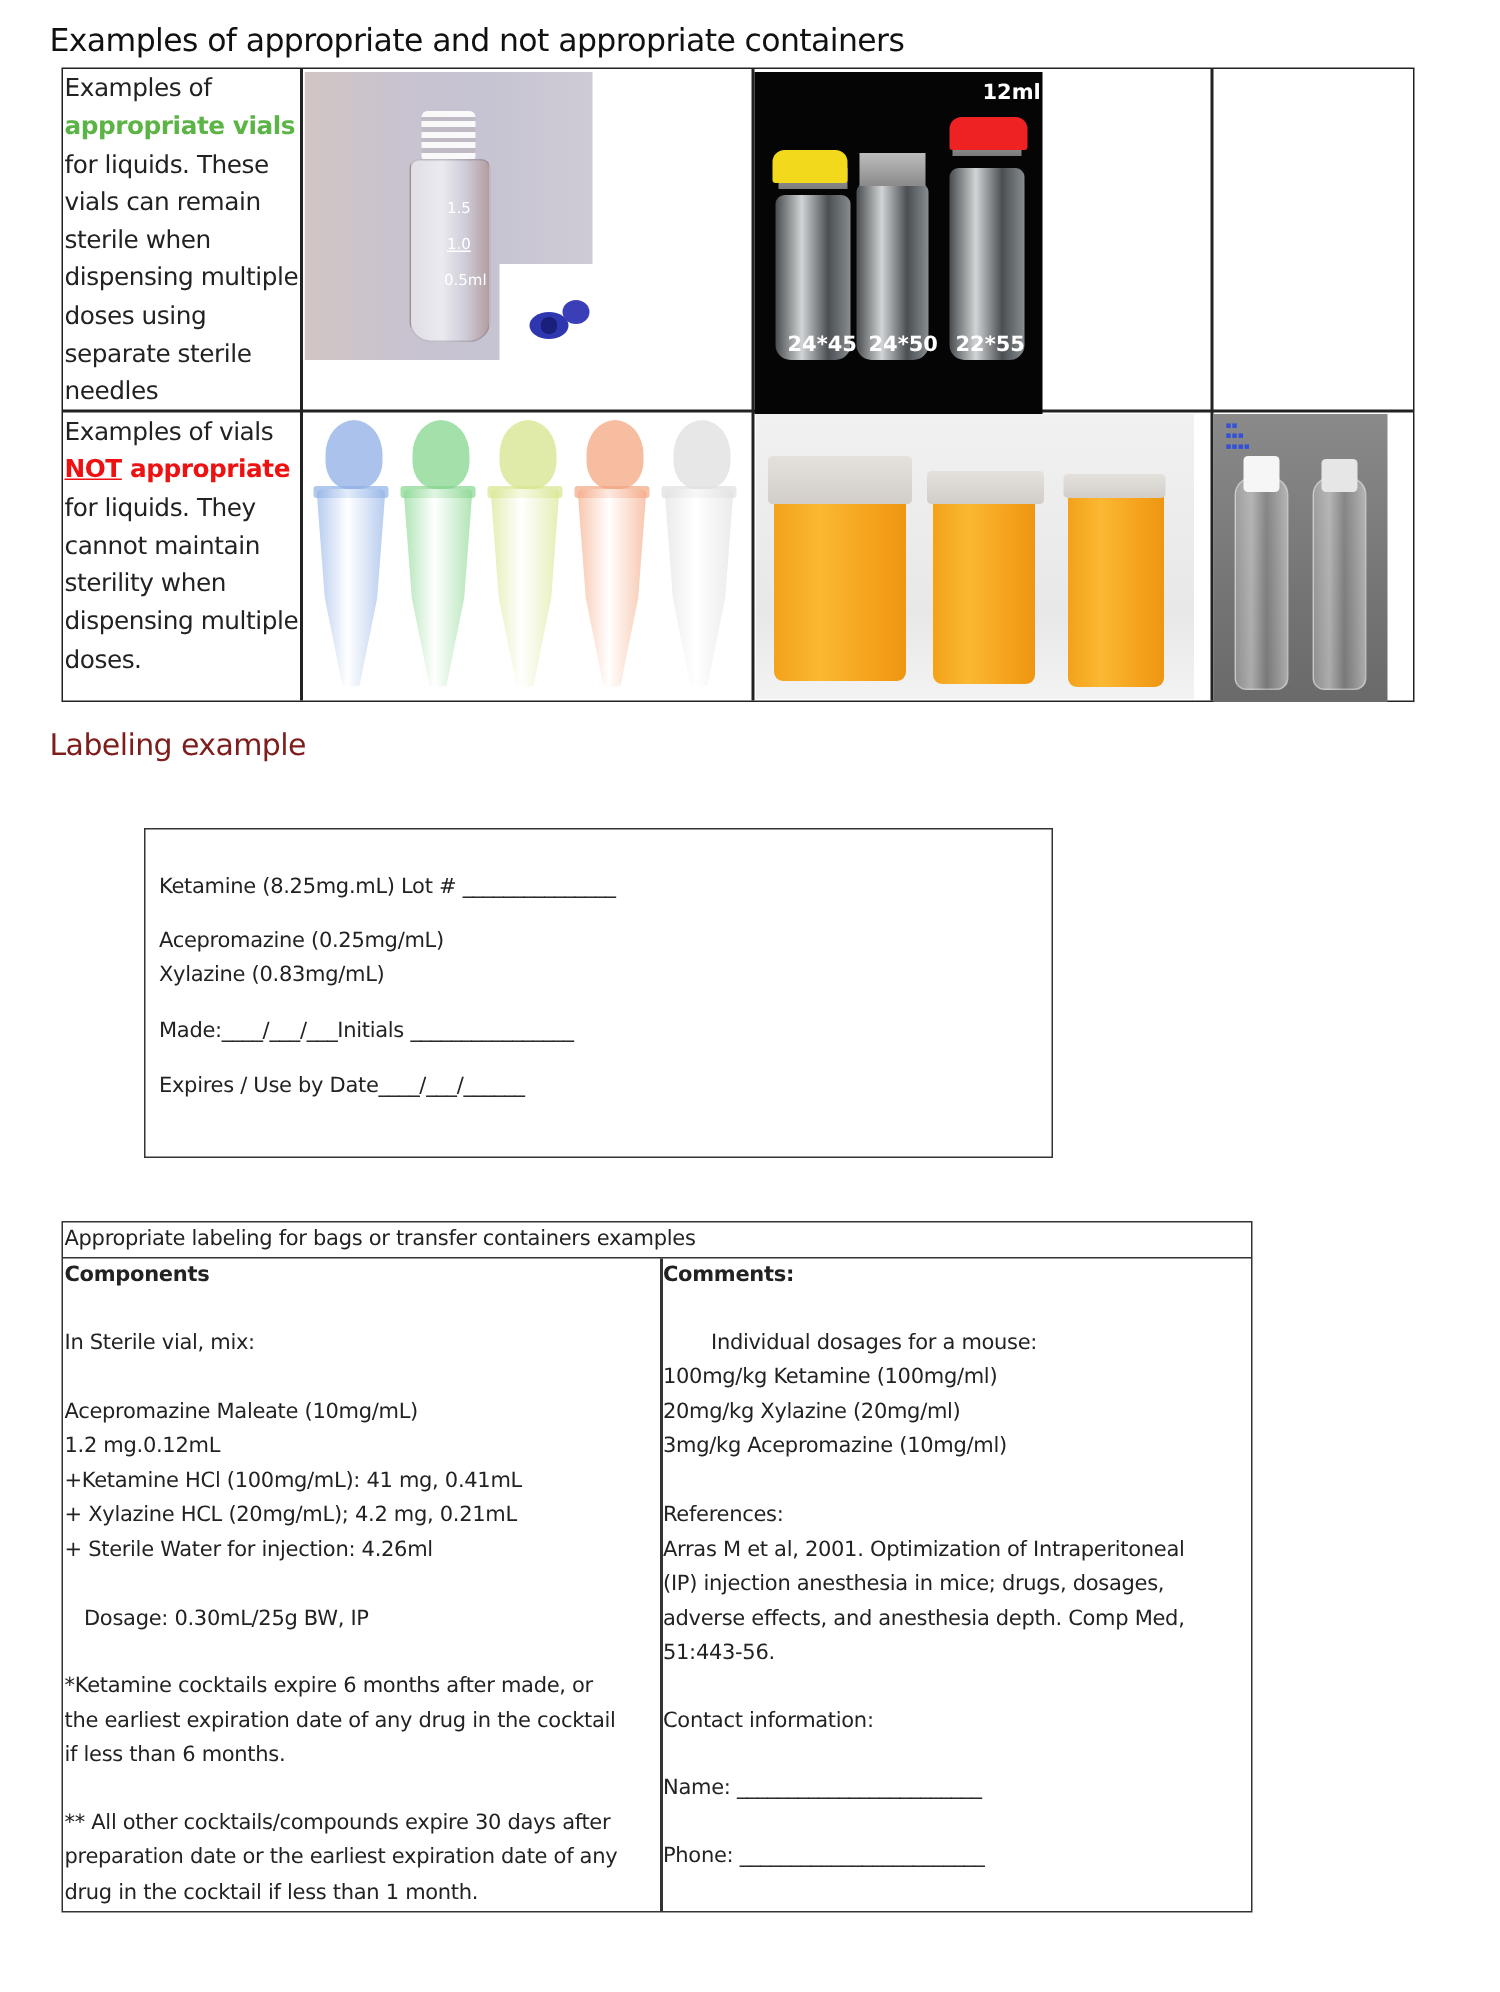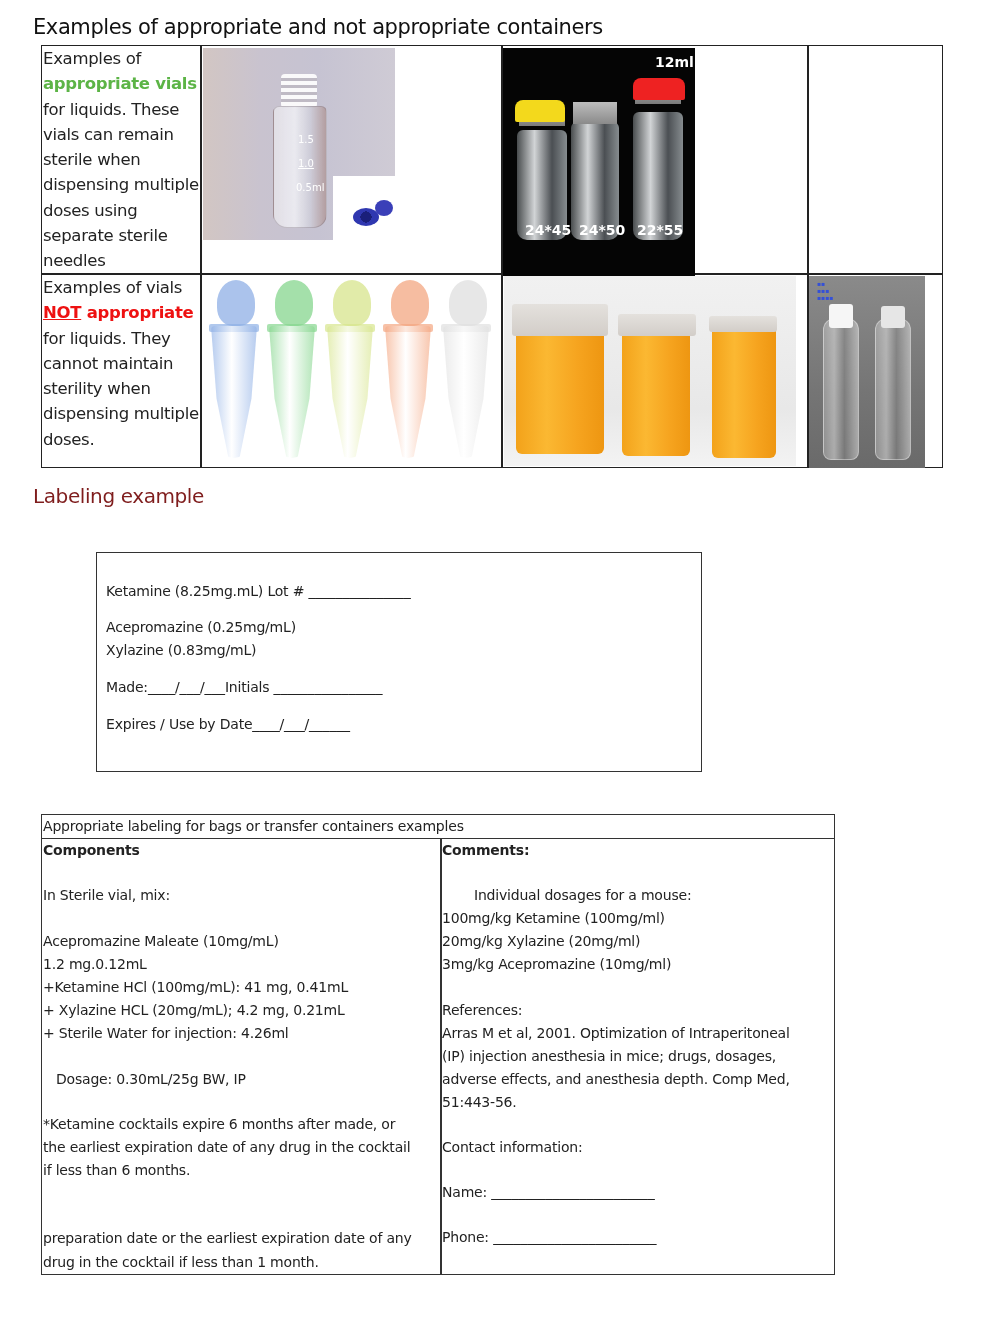--- a/index.html
+++ b/index.html
@@ -190,20 +190,21 @@
   <div class="ln" style="left:1px; top:72px;">In Sterile vial, mix:</div>
   <div class="ln" style="left:1px; top:118px;">Acepromazine Maleate (10mg/mL)</div>
   <div class="ln" style="left:1px; top:141px;">1.2 mg.0.12mL</div>
   <div class="ln" style="left:1px; top:164px;">+Ketamine HCl (100mg/mL): 41 mg, 0.41mL</div>
   <div class="ln" style="left:1px; top:187px;">+ Xylazine HCL (20mg/mL); 4.2 mg, 0.21mL</div>
   <div class="ln" style="left:1px; top:210px;">+ Sterile Water for injection: 4.26ml</div>
   <div class="ln" style="left:14px; top:256px;">Dosage: 0.30mL/25g BW, IP</div>
   <div class="ln" style="left:1px; top:301px;">*Ketamine cocktails expire 6 months after made, or</div>
   <div class="ln" style="left:1px; top:324px;">the earliest expiration date of any drug in the cocktail</div>
   <div class="ln" style="left:1px; top:347px;">if less than 6 months.</div>
+  <div class="ln" style="left:1px; top:392px;">** All other cocktails/compounds expire 30 days after</div>
   <div class="ln" style="left:1px; top:415px;">preparation date or the earliest expiration date of any</div>
   <div class="ln" style="left:1px; top:439px;">drug in the cocktail if less than 1 month.</div>
 
   <div class="ln bold" style="left:400px; top:27px;">Comments:</div>
   <div class="ln" style="left:400px; top:72px;margin-left:32px;">Individual dosages for a mouse:</div>
   <div class="ln" style="left:400px; top:95px;">100mg/kg Ketamine (100mg/ml)</div>
   <div class="ln" style="left:400px; top:118px;">20mg/kg Xylazine (20mg/ml)</div>
   <div class="ln" style="left:400px; top:141px;">3mg/kg Acepromazine (10mg/ml)</div>
   <div class="ln" style="left:400px; top:187px;">References:</div>
   <div class="ln" style="left:400px; top:210px;">Arras M et al, 2001. Optimization of Intraperitoneal</div>

